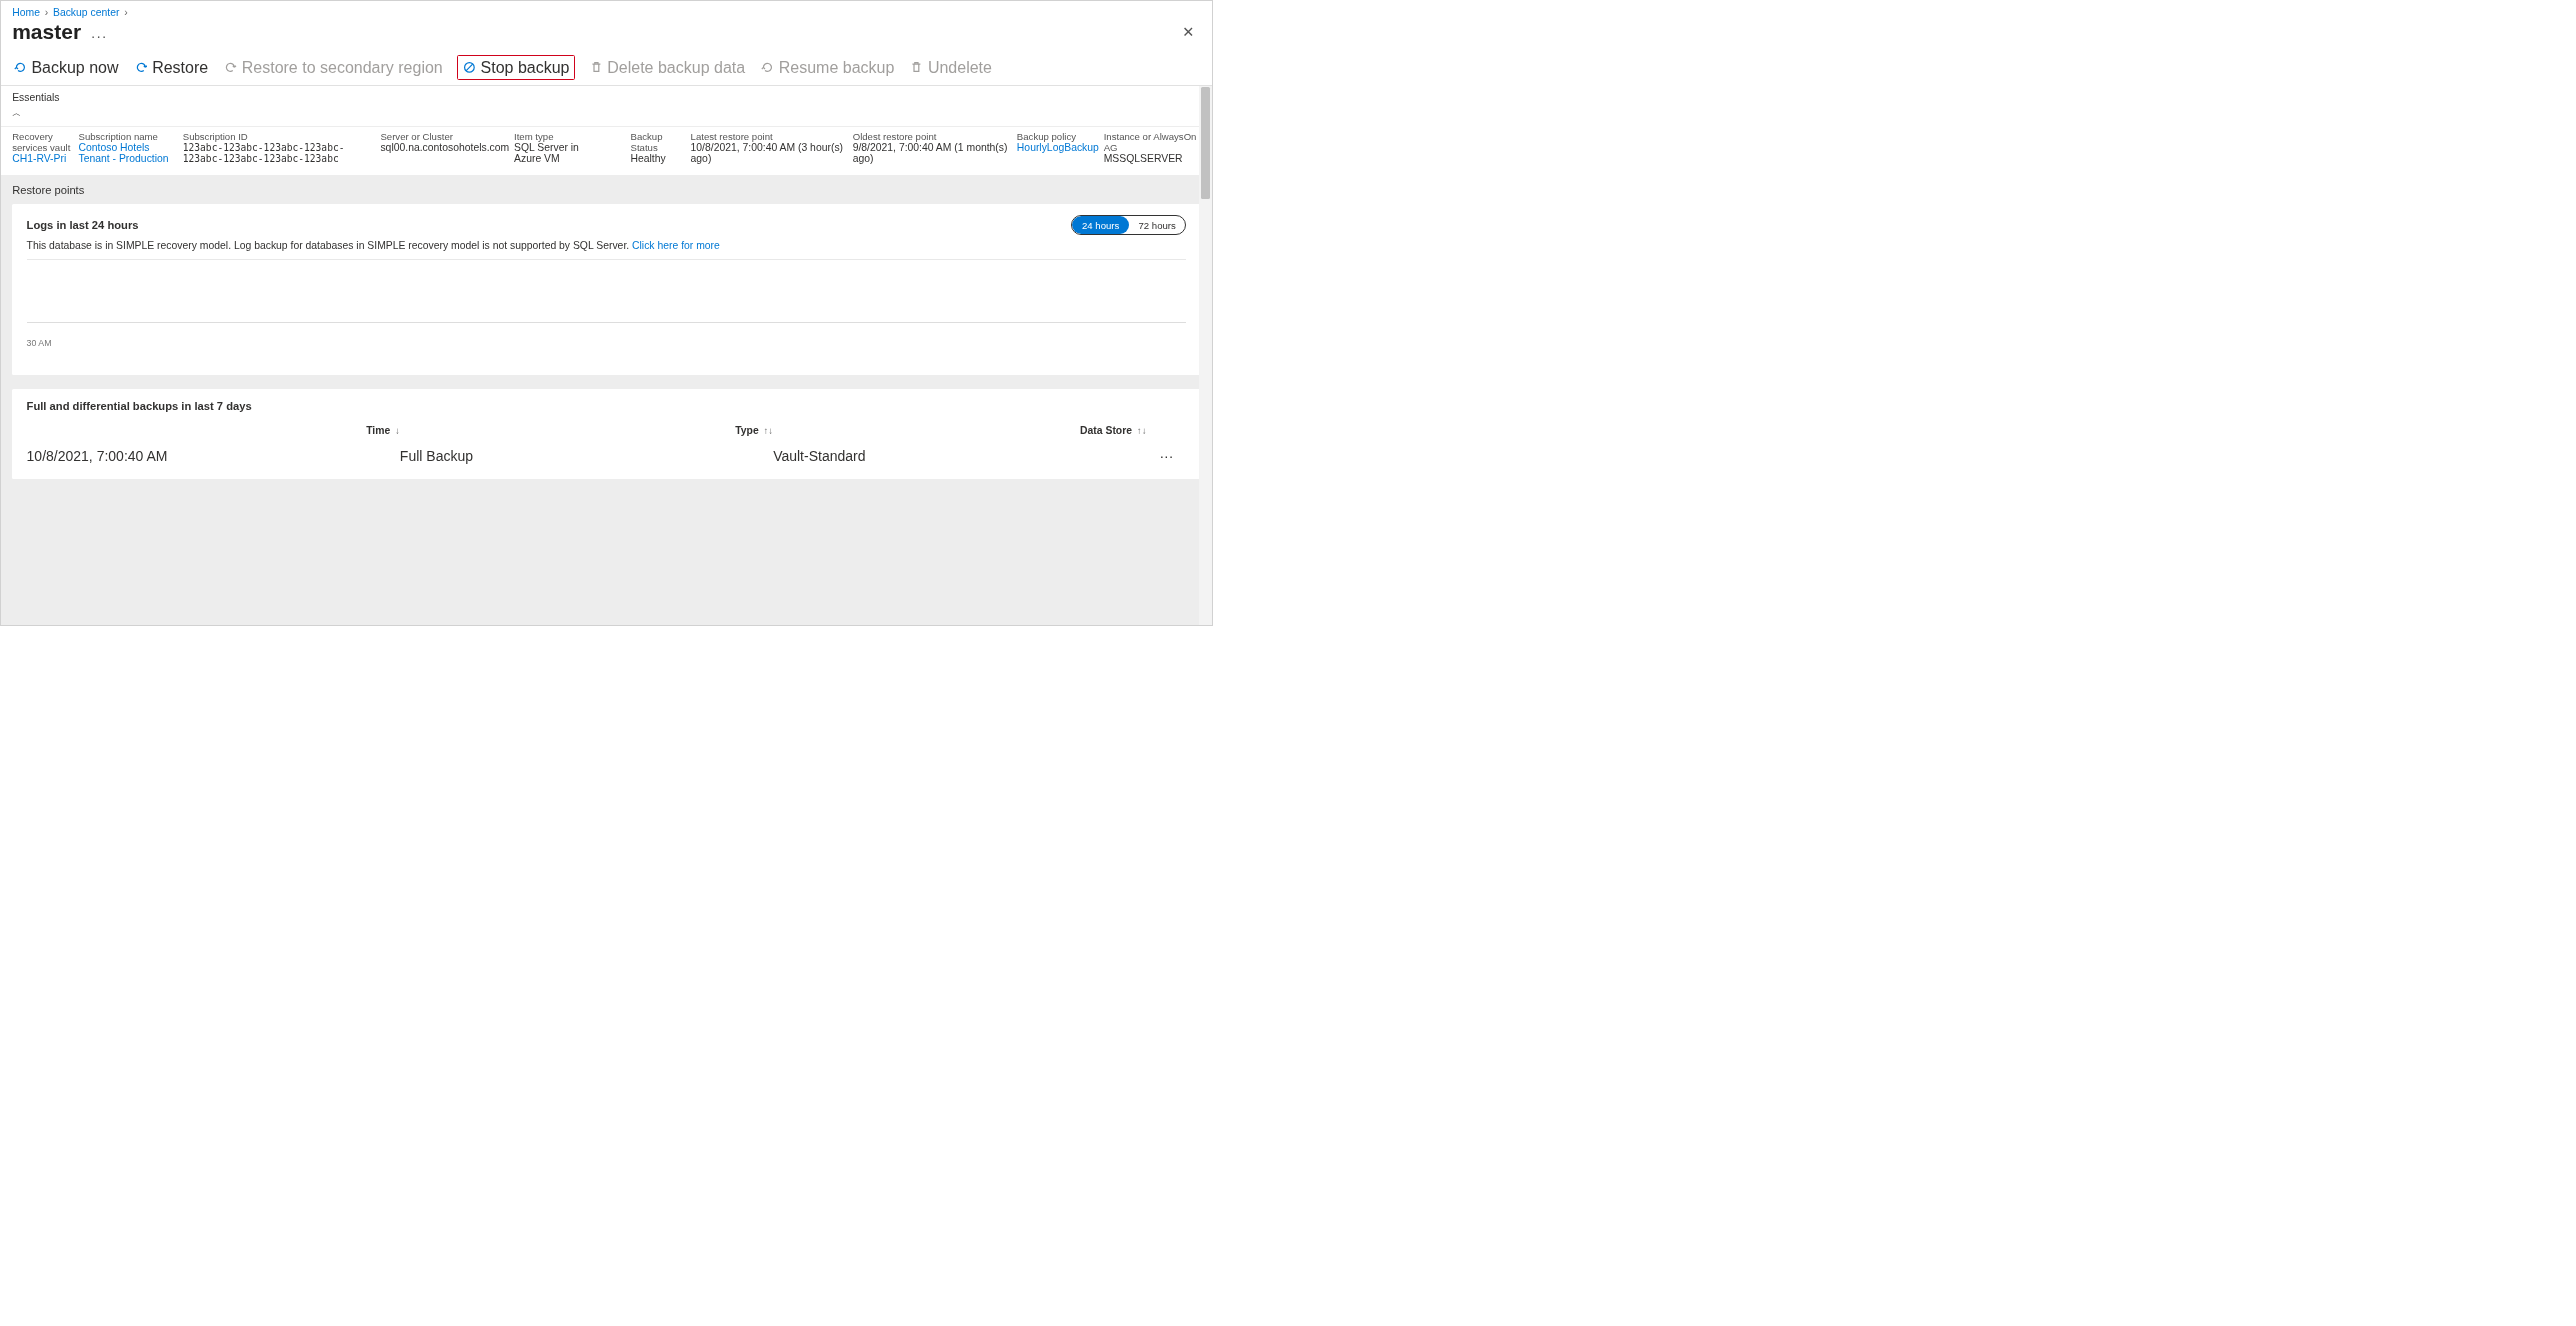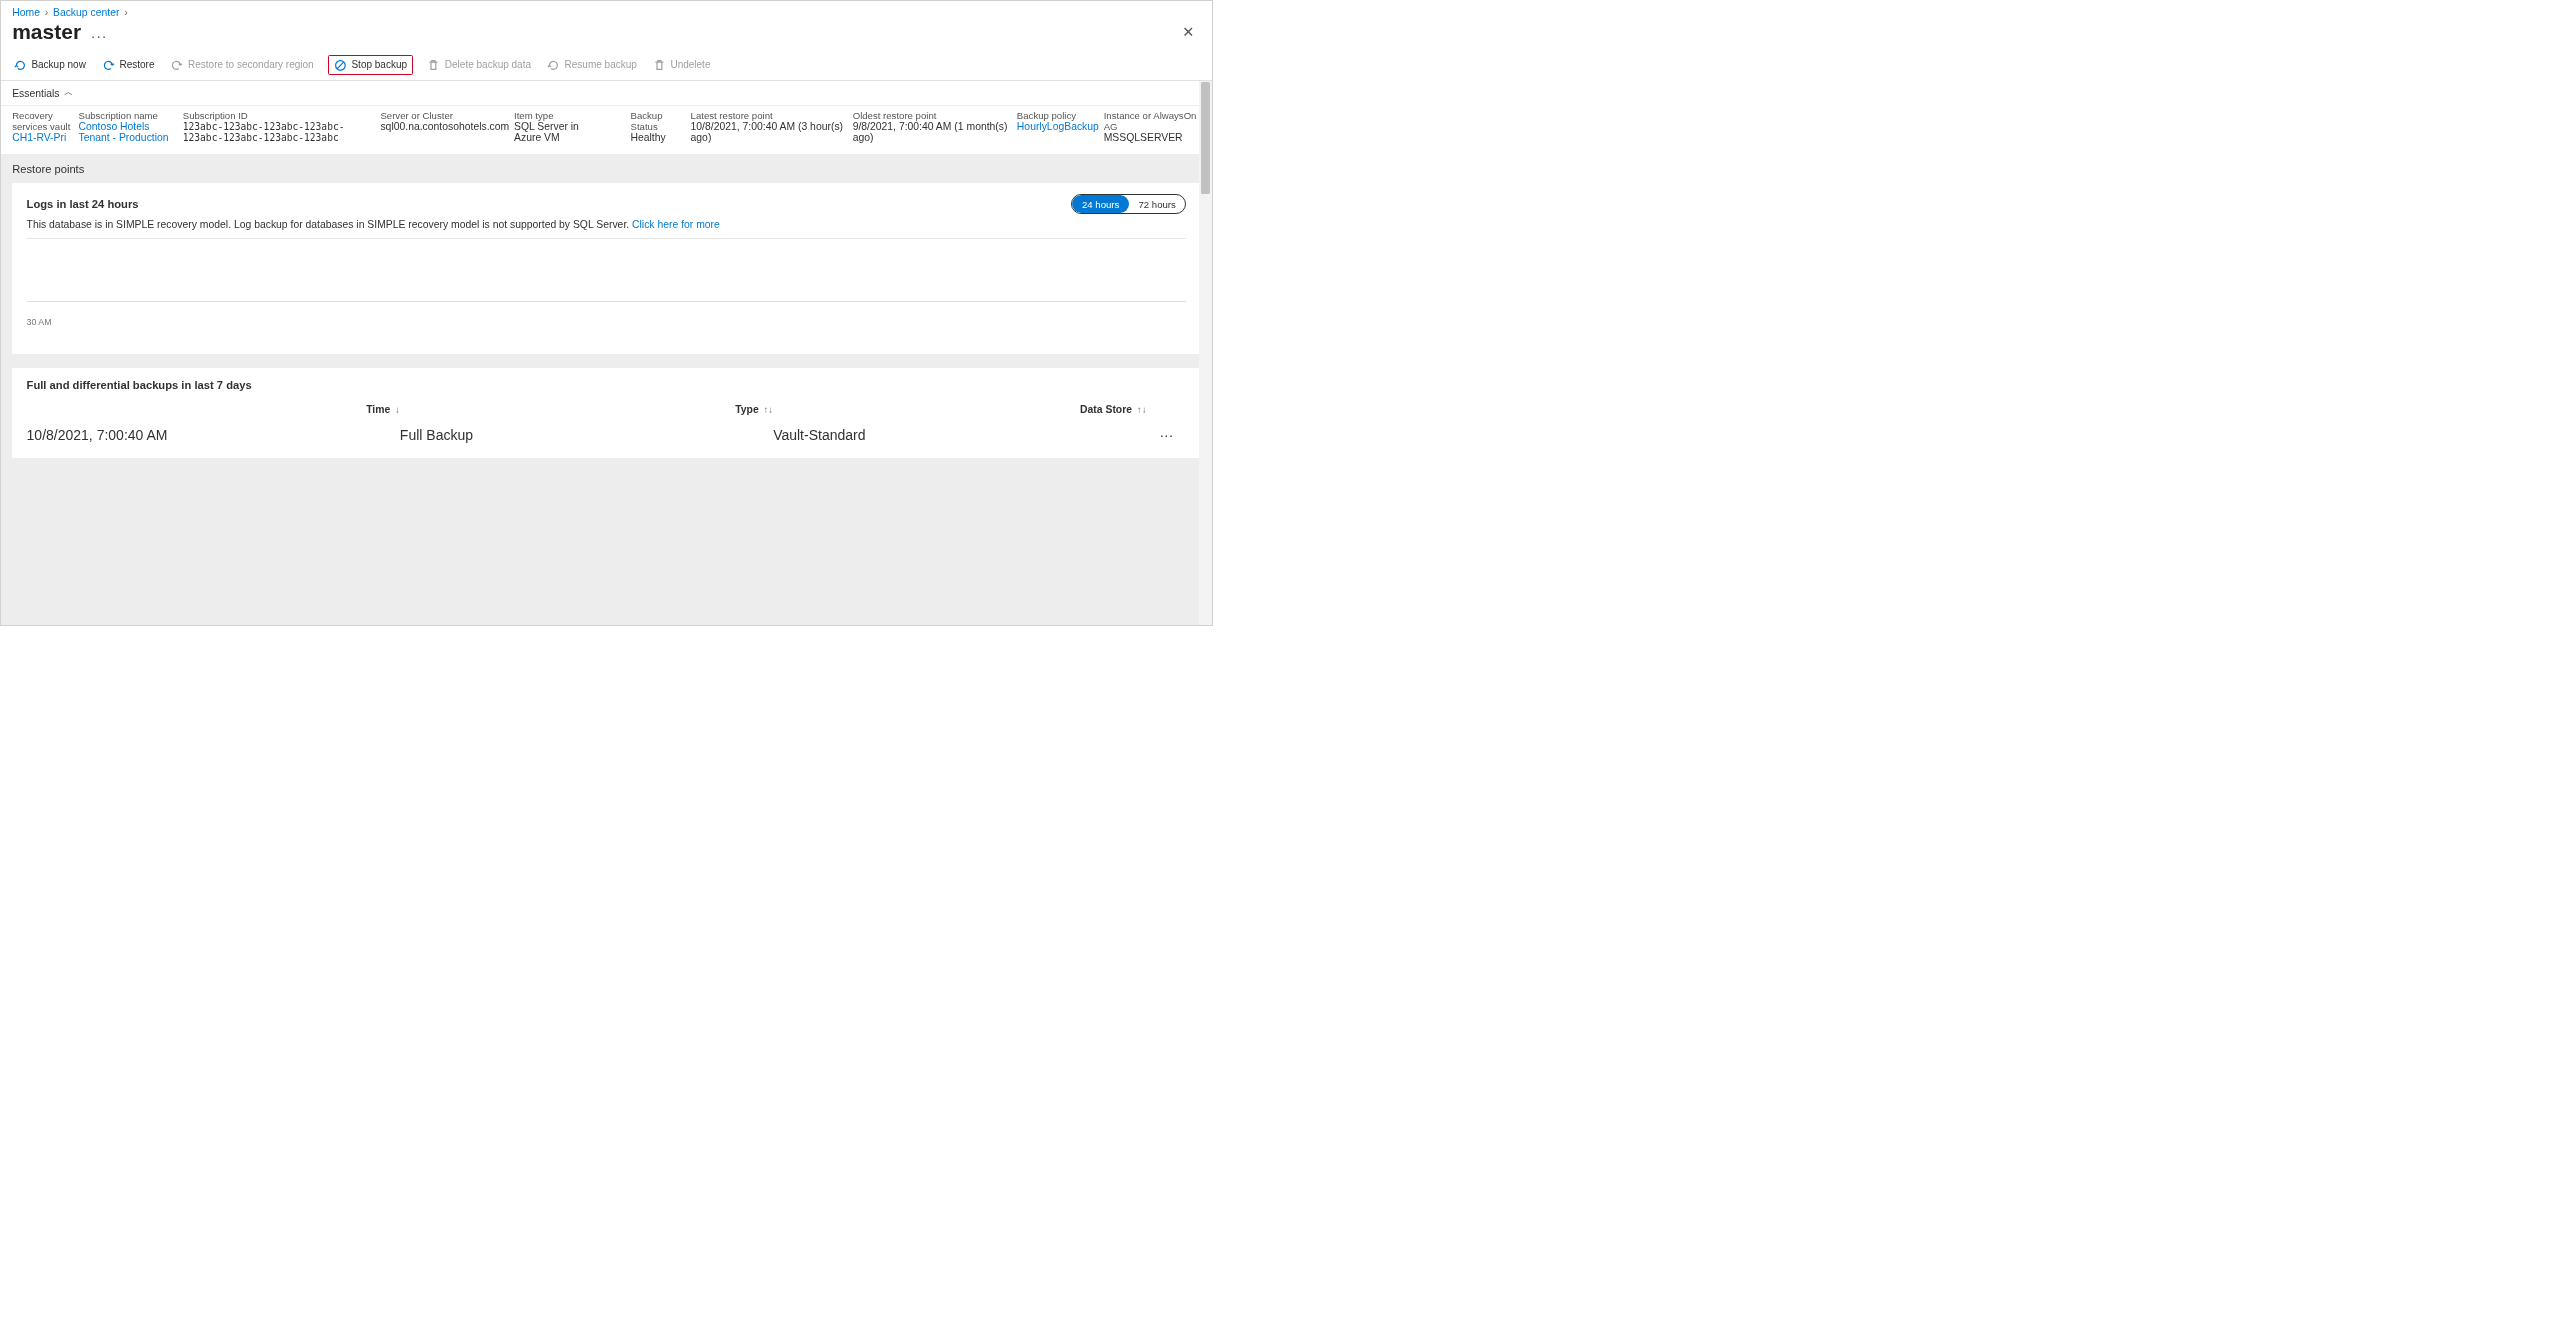--- a/index.html
+++ b/index.html
@@ -60,21 +60,21 @@
     display: flex;
     align-items: center;
     gap: 12.8px;
     padding: 4.8px 11.2px;
     border-bottom: 0.8px solid #e1e1e1;
   }
   .toolbar-item {
     display: flex;
     align-items: center;
     gap: 4.8px;
-    font-size: 10px;
+    font-size: 16px;
     cursor: pointer;
     padding: 3.2px 1.6px;
   }
   .toolbar-item .icon { display:inline-flex; width:12.8px; height:12.8px; align-items:center; justify-content:center; }
   .toolbar-item.enabled { color: #323130; }
   .toolbar-item.disabled { color: #a19f9d; cursor: default; }
   .toolbar-item.enabled .icon svg { stroke:#0078d4; fill:none; }
   .toolbar-item.disabled .icon svg { stroke:#a19f9d; fill:none; }
   .toolbar-item.highlight {
     border: 1.6px solid #d0021b;
@@ -85,24 +85,25 @@
     flex: 1;
     overflow-y: auto;
     background: #ededed;
     position: relative;
   }
   .essentials-bar {
     background:#fff;
     padding: 6.4px 11.2px;
     border-bottom: 0.8px solid #ededed;
     display:flex;
-    align-items:flex-end;
+    align-items:flex-start;
     gap:4.8px;
     cursor:pointer;
     font-size:10.4px;
+    flex-direction:column;
   }
   .essentials-bar .chev { font-size:8.8px; }
   .essentials-grid {
     background:#fff;
     display:flex;
     padding: 3.2px 11.2px 11.2px;
     gap: 48px;
   }
   .essentials-col { flex:1; display:flex; flex-direction:row; gap:4.8px; }
   .ess-item .label { font-size:9.6px; color:#555; }

